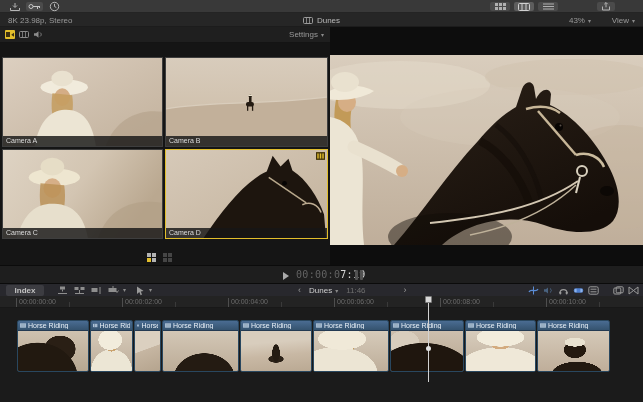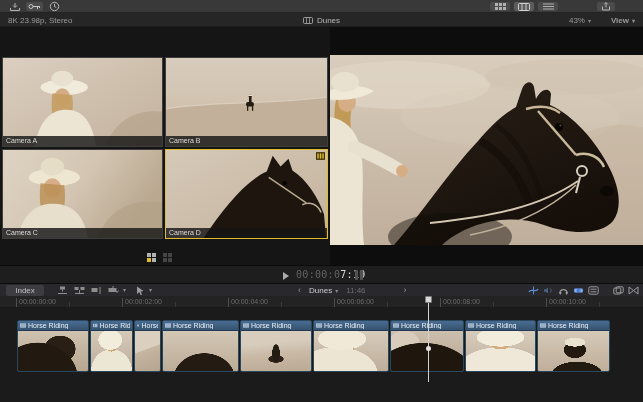--- a/index.html
+++ b/index.html
@@ -16,21 +16,21 @@
   #toolbar { position:absolute; left:0; top:0; right:0; height:13px; background:#393939; border-bottom:1px solid #242424; }
   .tb-btn { position:absolute; top:2px; height:9px; background:#4b4b4b; border-radius:2px; display:flex; align-items:center; justify-content:center; }
   .tb-btn.flat { background:transparent; }
   .tb-btn.active { background:#5d5d5d; }
 
   
   #infobar { position:absolute; left:0; top:13px; right:0; height:14px; background:#262626; border-bottom:1px solid #1c1c1c; }
   #clip-info { position:absolute; left:8px; top:3px; color:#9a9a9a; }
   #viewer-title { position:absolute; left:0; right:0; top:3px; display:flex; justify-content:center; align-items:center; gap:4px; color:#b8b8b8; }
   #zoom-menu { position:absolute; right:52px; top:3px; color:#9a9a9a; cursor:default;text-align:right; }
-  #view-menu { position:absolute; right:8px; top:3px; color:#9a9a9a; cursor:default;font-weight:bold; }
+  #view-menu { position:absolute; right:8px; top:3px; color:#9a9a9a; cursor:default; }
 
   
   #angle-pane { position:absolute; left:0; top:27px; width:330px; height:238px; background:#151515; }
   #angle-controls { position:absolute; left:0; top:0; width:100%; height:16px; background:#1f1f1f; border-bottom:1px solid #141414; }
   #settings-menu { position:absolute; right:6px; top:3px; color:#9a9a9a; }
   .angle-tile { position:absolute; background:#0c0c0c; border:1px solid #3e3e3e; overflow:hidden; }
   .angle-tile.active { border:1px solid #e2be2b; }
   .angle-tile svg { position:absolute; left:0; top:0; width:100%; height:100%; }
   .angle-label { position:absolute; left:0; right:0; bottom:0; height:10px; background:rgba(22,22,22,0.82);
                  color:#dcdcdc; font-size:7px; line-height:10px; padding-left:3px; }
@@ -48,21 +48,21 @@
               border-left:6px solid #aaaaaa; border-top:4px solid transparent; border-bottom:4px solid transparent; }
   #timecode { position:absolute; left:296px; top:3px; font-family:"DejaVu Sans Mono", monospace; font-size:10px; letter-spacing:0.3px; }
   #timecode .dim { color:#636363; }
   #timecode .lit { color:#d8d8d8; }
   #audio-meters { position:absolute; left:355px; top:4px; display:flex; gap:2px; }
   #audio-meters i { display:block; width:3px; height:10px; background:#525252; border-radius:1px; }
 
   
   #tl-toolbar { position:absolute; left:0; top:283px; right:0; height:13px; background:#28282d; border-top:1px solid #0b0b0b; }
   #index-btn { position:absolute; left:6px; top:1px; width:38px; height:11px; background:#3c3c41; border-radius:2px;
-               color:#c2c2c2; text-align:center; line-height:11px; }
+               color:#c2c2c2; text-align:center; line-height:11px;font-weight:bold; }
   .tl-ico { position:absolute; top:2px; }
   #tl-center { position:absolute; left:298px; top:2px; display:flex; align-items:center; gap:8px; }
   #tl-center .proj { color:#cfcfcf; }
   #tl-center .dur { color:#6f6f6f; }
   .chev { color:#9a9a9a; font-size:9px; line-height:9px; }
   #tl-right { position:absolute; right:4px; top:2px; display:flex; align-items:center; gap:4px; }
 
   
   #ruler { position:absolute; left:0; top:296px; right:0; height:12px; background:#232323; border-bottom:1px solid #181818; }
   .ruler-tick { position:absolute; top:0; height:12px; }
@@ -152,20 +152,41 @@
         <rect x="0.5" y="0.5" width="9" height="6" rx="1" stroke="#9a9a9a" fill="none"></rect>
         <path d="M3.5 0.5v6M6.5 0.5v6" stroke="#9a9a9a" stroke-width="0.8"></path>
       </svg>
       <span>Dunes</span>
     </div>
     <span id="zoom-menu" class="caret">43%</span>
     <span id="view-menu" class="caret">View</span>
   </div>
 
   <div id="angle-pane">
+    <div id="angle-controls">
+      <div class="abs" style="left:5px;top:3px;width:10px;height:9px;background:#e2be2b;border-radius:1px;">
+        <svg width="10" height="9" viewBox="0 0 10 9">
+          <rect x="1" y="2" width="4" height="5" fill="#3d3110"></rect>
+          <path d="M6.5 4.5 9 2.8v4L6.5 5z" fill="#3d3110"></path>
+        </svg>
+      </div>
+      <div class="abs" style="left:19px;top:3px;">
+        <svg width="10" height="9" viewBox="0 0 10 9">
+          <rect x="0.5" y="1.5" width="9" height="6" rx="1" stroke="#8c8c8c" fill="none"></rect>
+          <path d="M3.5 1.5v6M6.5 1.5v6" stroke="#8c8c8c" stroke-width="0.8"></path>
+        </svg>
+      </div>
+      <div class="abs" style="left:33px;top:3px;">
+        <svg width="10" height="9" viewBox="0 0 10 9">
+          <path d="M1 3.2h2l2.5-2v6.5l-2.5-2H1z" fill="#8c8c8c"></path>
+          <path d="M7 2.5c1.6 1 1.6 3 0 4" stroke="#8c8c8c" stroke-width="0.9" fill="none"></path>
+        </svg>
+      </div>
+      <span id="settings-menu" class="caret">Settings</span>
+    </div>
 
     <div class="angle-tile" style="left:2px;top:30px;width:161px;height:90px;">
       <svg viewBox="0 0 161 90" preserveAspectRatio="none">
         <defs>
             <linearGradient id="gA" x1="0" y1="0" x2="1" y2="1">
           <stop offset="0" stop-color="#dccfc0"></stop>
               <stop offset="1" stop-color="#c2b19c"></stop>
             </linearGradient>
           </defs>
         <rect width="161" height="90" fill="url(#gA)"></rect>

